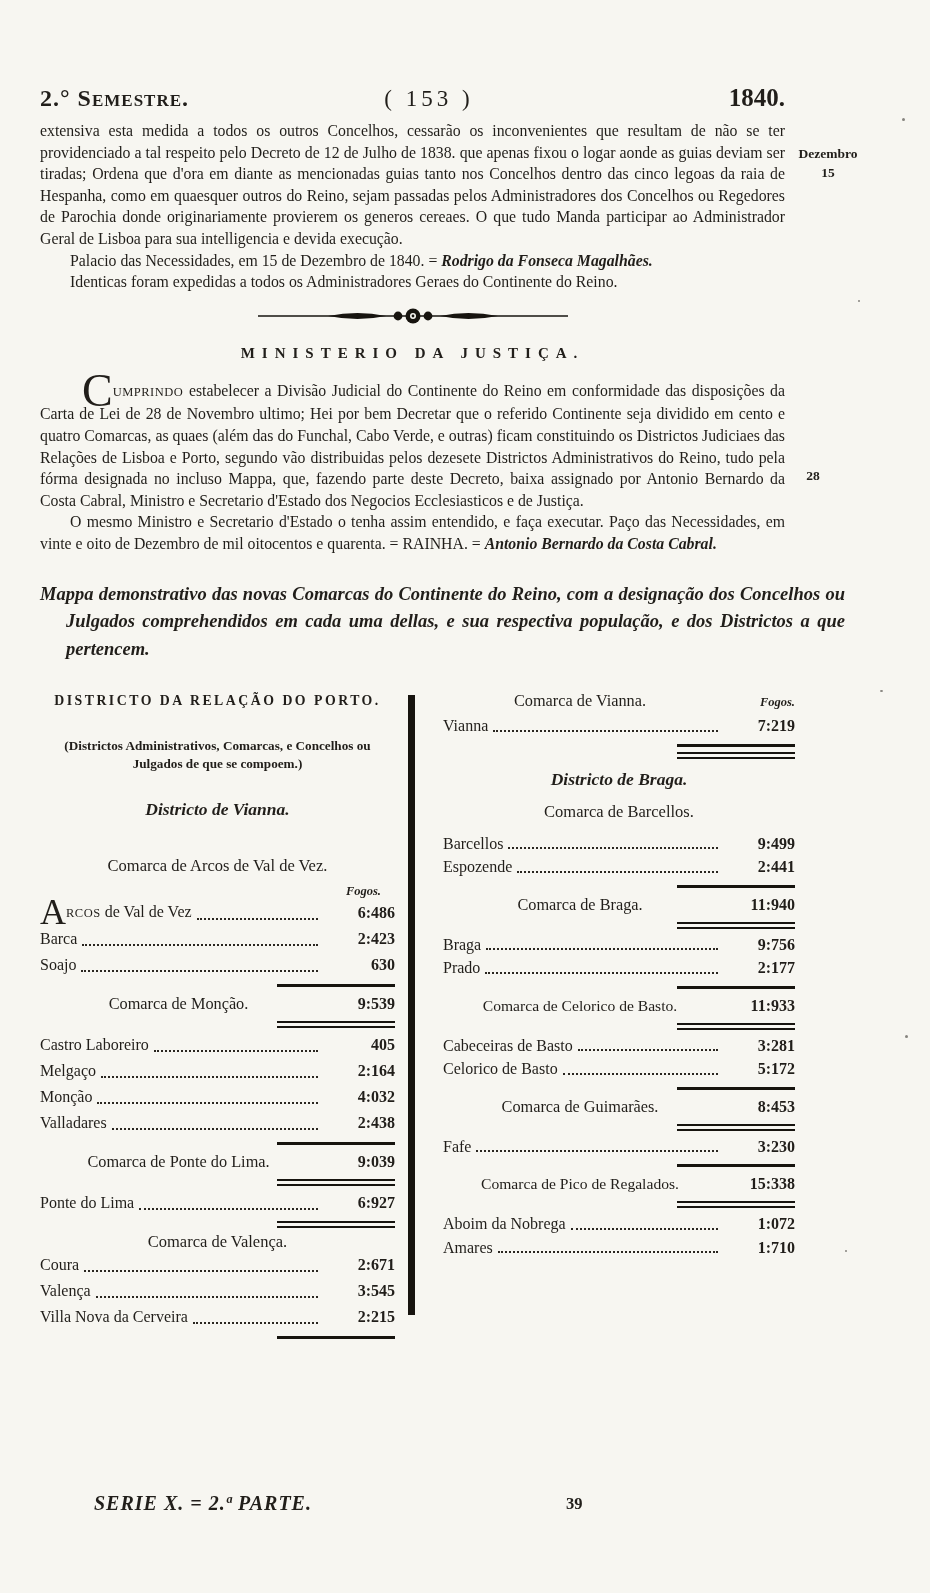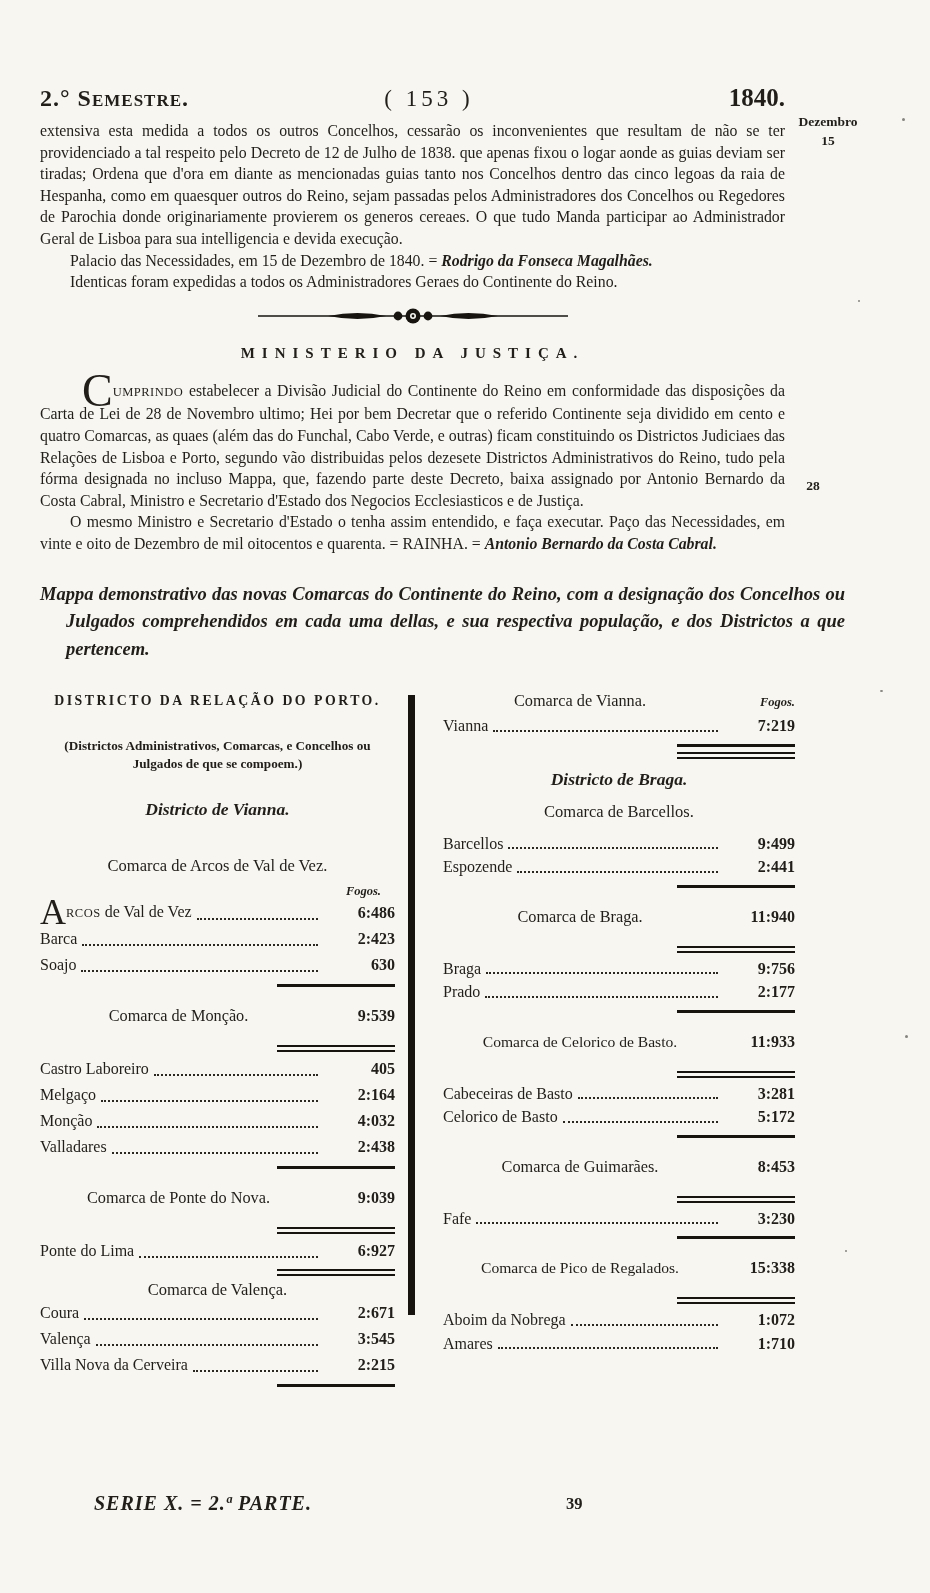--- a/index.html
+++ b/index.html
@@ -15,22 +15,22 @@
   .page { position:relative; width:930px; height:1593px; padding:84px 145px 0 40px; }
 
   
   .hdr { display:flex; align-items:baseline; width:745px; }
   .hdr-sem { font-variant:small-caps; font-size:24px; letter-spacing:1px; font-weight:bold; }
   .hdr-page { flex:1; text-align:center; font-size:23px; letter-spacing:4px; margin-left:-60px; }
   .hdr-year { font-size:25px; font-weight:bold; }
 
   
   .mnote { position:absolute; font-size:13.5px; font-weight:bold; text-align:center; line-height:19px; }
-  .mnote-date { left:792px; top:112px; width:72px; }
-  .mnote-28 { left:798px; top:476px; width:30px; }
+  .mnote-date { left:792px; top:144px; width:72px; }
+  .mnote-28 { left:798px; top:466px; width:30px; }
 
   
   .bodytext { width:745px; font-size:15.8px; line-height:21.6px; text-align:justify; }
   .bodytext p { text-align:justify; }
   .indent { text-indent:30px; }
   .intro { margin-top:8px; }
   .sig-name { font-style:italic; font-weight:bold; }
 
   
   .ornament { width:745px; text-align:center; margin:14px 0 10px 0; }
@@ -58,21 +58,21 @@
   .tc-comarca { text-align:center; font-size:16.5px; margin-top:36px; }
   .fogos { text-align:right; font-style:italic; font-weight:bold; font-size:12.5px; padding-right:14px; margin-top:8px; }
 
   .trow { display:flex; align-items:flex-end; line-height:26px; }
   .tcol-right .trow { line-height:23.5px; }
   .trow .nm { white-space:nowrap; }
   .trow .leader { flex:1; border-bottom:2.2px dotted #2a2620; margin:0 5px 6px 5px; min-width:8px; }
   .trow .val { width:72px; text-align:right; font-weight:bold; white-space:nowrap; }
   .bigA { font-size:36px; line-height:10px; vertical-align:-7px; }
 
-  .totrow { display:flex; align-items:baseline; line-height:24px; margin:17px 0; }
+  .totrow { display:flex; align-items:baseline; line-height:24px; margin:5px 0; }
   .totrow .lbl { flex:1; text-align:center; font-size:16.3px; }
   .totrow .val { width:78px; text-align:right; font-weight:bold; }
 
   .rule1 { margin-left:auto; width:118px; border-top:3px solid #17140f; margin-top:6px; margin-bottom:4px; margin-right:0; }
   .rule2 { margin-left:auto; width:118px; height:7px; border-top:2.4px solid #17140f; border-bottom:2.4px solid #17140f; margin-top:5px; margin-bottom:4px; }
   .soletot { text-align:right; font-weight:bold; line-height:24px; padding-right:0px; }
 
   
   .serie { position:absolute; left:74px; top:1492px; font-style:italic; font-weight:bold; font-size:20px; letter-spacing:1px;margin-left:20px; }
   .signum { position:absolute; left:566px; top:1494px; font-size:16.5px; font-weight:bold; }
@@ -174,21 +174,21 @@
           <span class="val">4:032</span>
         </div>
       <div class="trow">
           <span class="nm">Valladares</span>
           <span class="leader"></span>
           <span class="val">2:438</span>
         </div>
 
       <div class="rule1"></div>
       <div class="totrow">
-          <span class="lbl">Comarca de Ponte do Nova.</span>
+          <span class="lbl">Comarca de Ponte do Lima.</span>
           <span class="val">9:039</span>
         </div>
       <div class="rule2"></div>
 
       <div class="trow">
           <span class="nm">Ponte do Lima</span>
           <span class="leader"></span>
           <span class="val">6:927</span>
         </div>
       <div class="rule2"></div>

